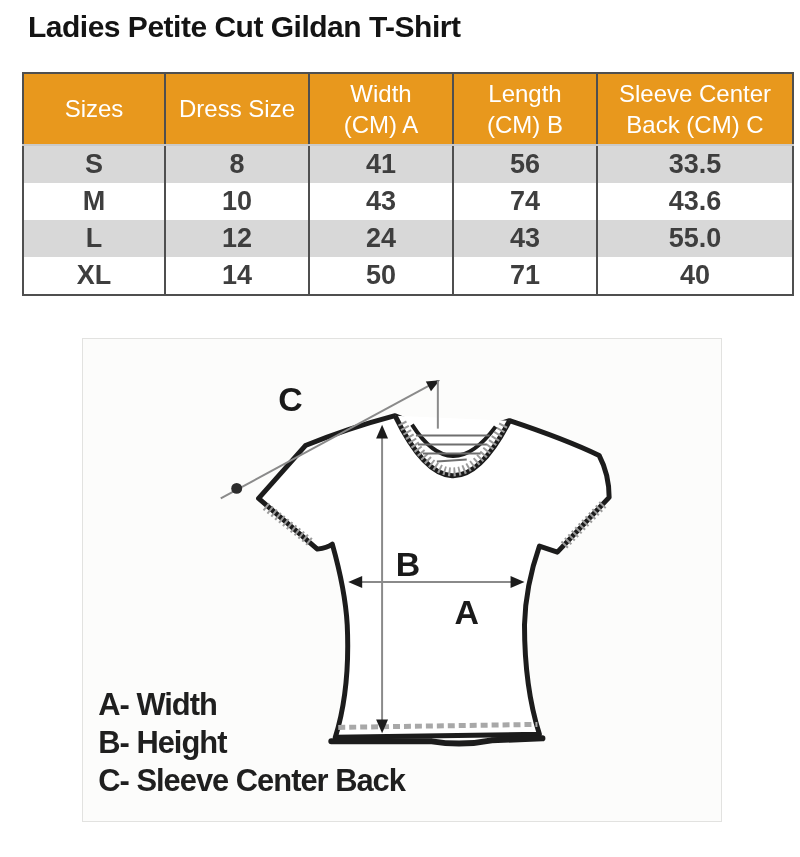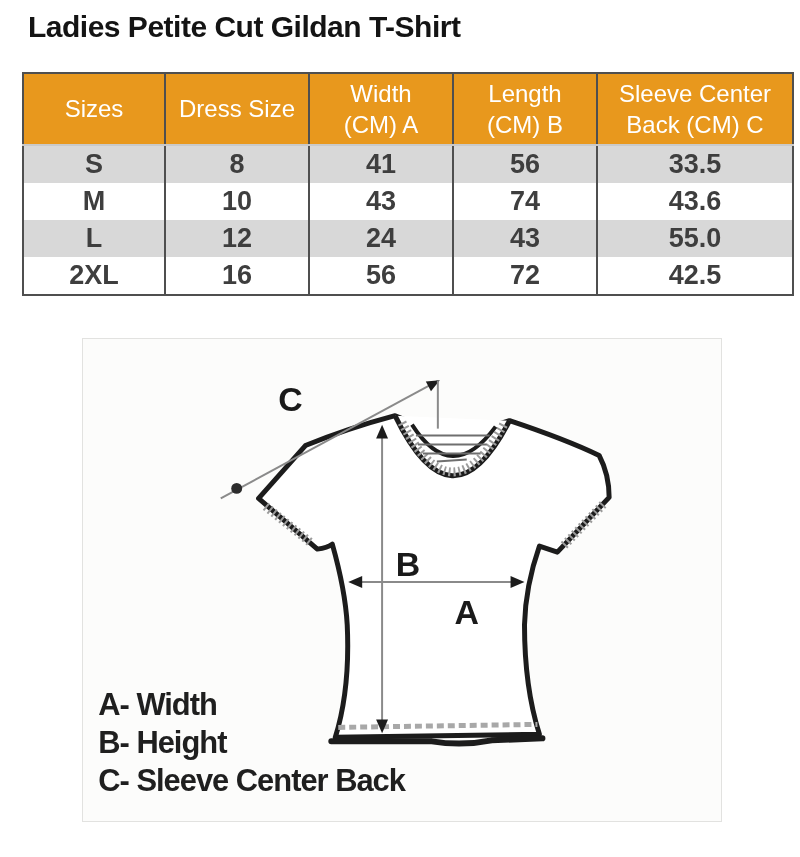--- a/index.html
+++ b/index.html
@@ -99,25 +99,25 @@
         <td>43.6</td>
       </tr>
       <tr>
         <td>L</td>
         <td>12</td>
         <td>24</td>
         <td>43</td>
         <td>55.0</td>
       </tr>
       <tr>
-        <td>2XL</td>
-        <td>16</td>
-        <td>56</td>
-        <td>72</td>
-        <td>42.5</td>
+        <td>XL</td>
+        <td>14</td>
+        <td>50</td>
+        <td>71</td>
+        <td>40</td>
       </tr>
     </tbody>
   </table>
 
   <div class="diagram-box">
     <svg viewBox="0 0 640 484" xmlns="http://www.w3.org/2000/svg">
 
       <path d="M313,77
            C 283,85 250,96 223,107
            L 176,160

